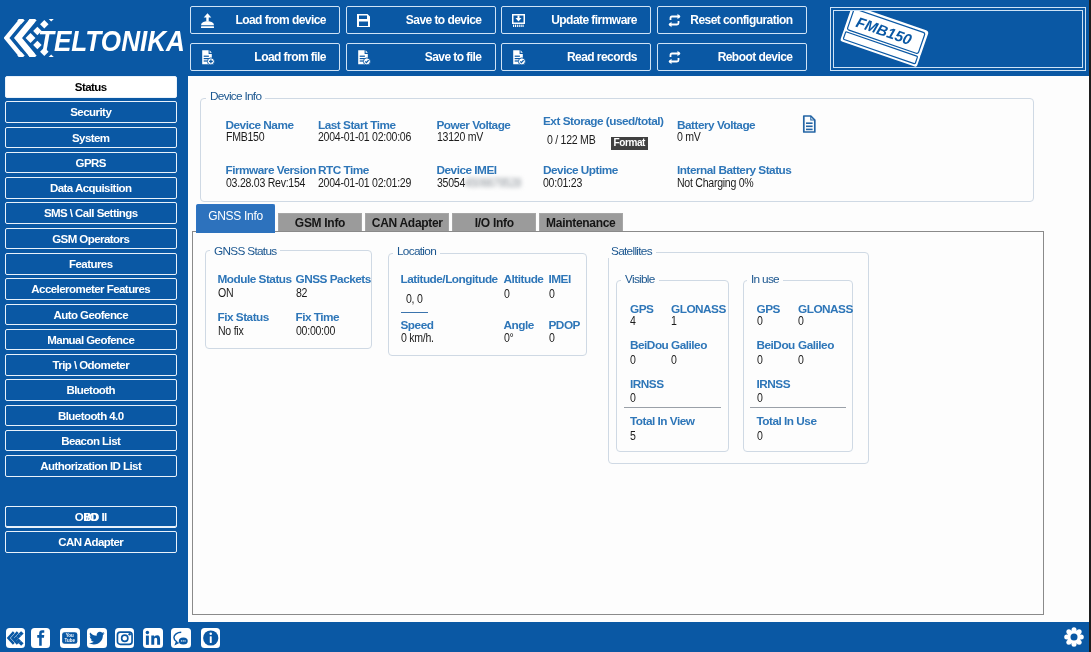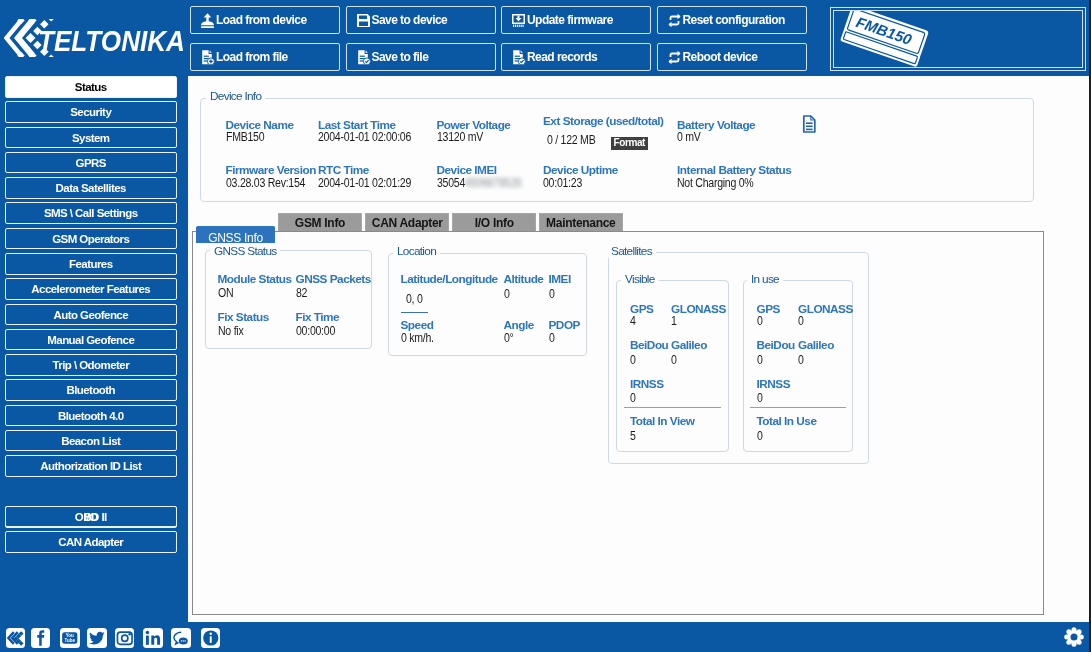--- a/index.html
+++ b/index.html
@@ -8,21 +8,21 @@
 .abs { position:absolute; }
 
 
 .hbtn {
   position:absolute; width:150px; height:28px;
   border:1px solid #cfe3f6; border-radius:2px;
   color:#fff; font-size:12px; font-weight:bold; letter-spacing:-0.55px;
   display:flex; align-items:center;
 }
 .hbtn .ic { width:17px; height:17px; margin-left:8px; flex:0 0 auto; }
-.hbtn .tx { flex:1; text-align:left; margin-right:13px; }
+.hbtn .tx { flex:1; text-align:right; margin-right:13px; }
 
 
 #infobox { position:absolute; left:830px; top:7px; width:256px; height:64px;
   border:1px solid #cfe3f6; padding:2px; }
 #infobox .inner { width:100%; height:100%; border:1px solid #cfe3f6; position:relative; }
 #infobox .txt { position:absolute; left:101px; top:4.7px; color:#fff; font-size:13px; letter-spacing:-0.7px; line-height:15.1px; white-space:nowrap; }
 
 
 .sbtn { position:absolute; left:4.5px; width:172.5px; height:21.5px;
   border:1px solid #e9f2fb; border-radius:2px; color:#fff;
@@ -206,21 +206,21 @@
       <text x="16.5" y="25.5" font-size="15" font-weight="bold" font-style="italic" fill="#0A58A4">FMB150</text>
     </g>
   </svg>
 </div>
   </div>
 
 <div class="sbtn sel" style="top:76px">Status</div>
 <div class="sbtn" style="top:101.3px">Security</div>
 <div class="sbtn" style="top:126.6px">System</div>
 <div class="sbtn" style="top:151.8px">GPRS</div>
-<div class="sbtn" style="top:177.1px">Data Satellites</div>
+<div class="sbtn" style="top:177.1px">Data Acquisition</div>
 <div class="sbtn" style="top:202.4px">SMS \ Call Settings</div>
 <div class="sbtn" style="top:227.7px">GSM Operators</div>
 <div class="sbtn" style="top:253px">Features</div>
 <div class="sbtn" style="top:278.2px">Accelerometer Features</div>
 <div class="sbtn" style="top:303.5px">Auto Geofence</div>
 <div class="sbtn" style="top:328.8px">Manual Geofence</div>
 <div class="sbtn" style="top:354.1px">Trip \ Odometer</div>
 <div class="sbtn" style="top:379.4px">Bluetooth</div>
 <div class="sbtn" style="top:404.6px">Bluetooth 4.0</div>
 <div class="sbtn" style="top:429.9px">Beacon List</div>
@@ -257,21 +257,21 @@
 <div class="val" style="left:225.5px;top:176.3px">03.28.03 Rev:154</div>
 <div class="lbl" style="left:318px;top:163.2px">RTC Time</div>
 <div class="val" style="left:318px;top:176.3px">2004-01-01 02:01:29</div>
 <div class="lbl" style="left:436.5px;top:163.2px">Device IMEI</div>
 <div class="val" style="left:436.5px;top:176.3px">35054<span class="blur2">4506679528</span></div>
 <div class="lbl" style="left:543px;top:163.2px">Device Uptime</div>
 <div class="val" style="left:543px;top:176.3px">00:01:23</div>
 <div class="lbl" style="left:677px;top:163.2px">Internal Battery Status</div>
 <div class="val" style="left:677px;top:176.3px">Not Charging 0%</div>
 
-<div class="tab on" style="left:196px;top:226px;width:79px;height:17px;line-height:22px">GNSS Info</div>
+<div class="tab on" style="left:196px;top:204px;width:79px;height:29px;line-height:22px">GNSS Info</div>
 <div class="tab off" style="left:277.7px;top:212.8px;width:84.6px;height:18.6px;line-height:18px">GSM Info</div>
 <div class="tab off" style="left:365.4px;top:212.8px;width:83.8px;height:18.6px;line-height:18px">CAN Adapter</div>
 <div class="tab off" style="left:452.4px;top:212.8px;width:83.7px;height:18.6px;line-height:18px">I/O Info</div>
 <div class="tab off" style="left:538.9px;top:212.8px;width:83.8px;height:18.6px;line-height:18px">Maintenance</div>
 
 <div id="tabbox"></div>
 
 <div class="fieldset" style="left:204.5px;top:250px;width:167.5px;height:99px"></div>
 <div class="legend" style="left:210px;top:243.8px">GNSS Status</div>
 <div class="lbl" style="left:217.5px;top:272.2px">Module Status</div>

